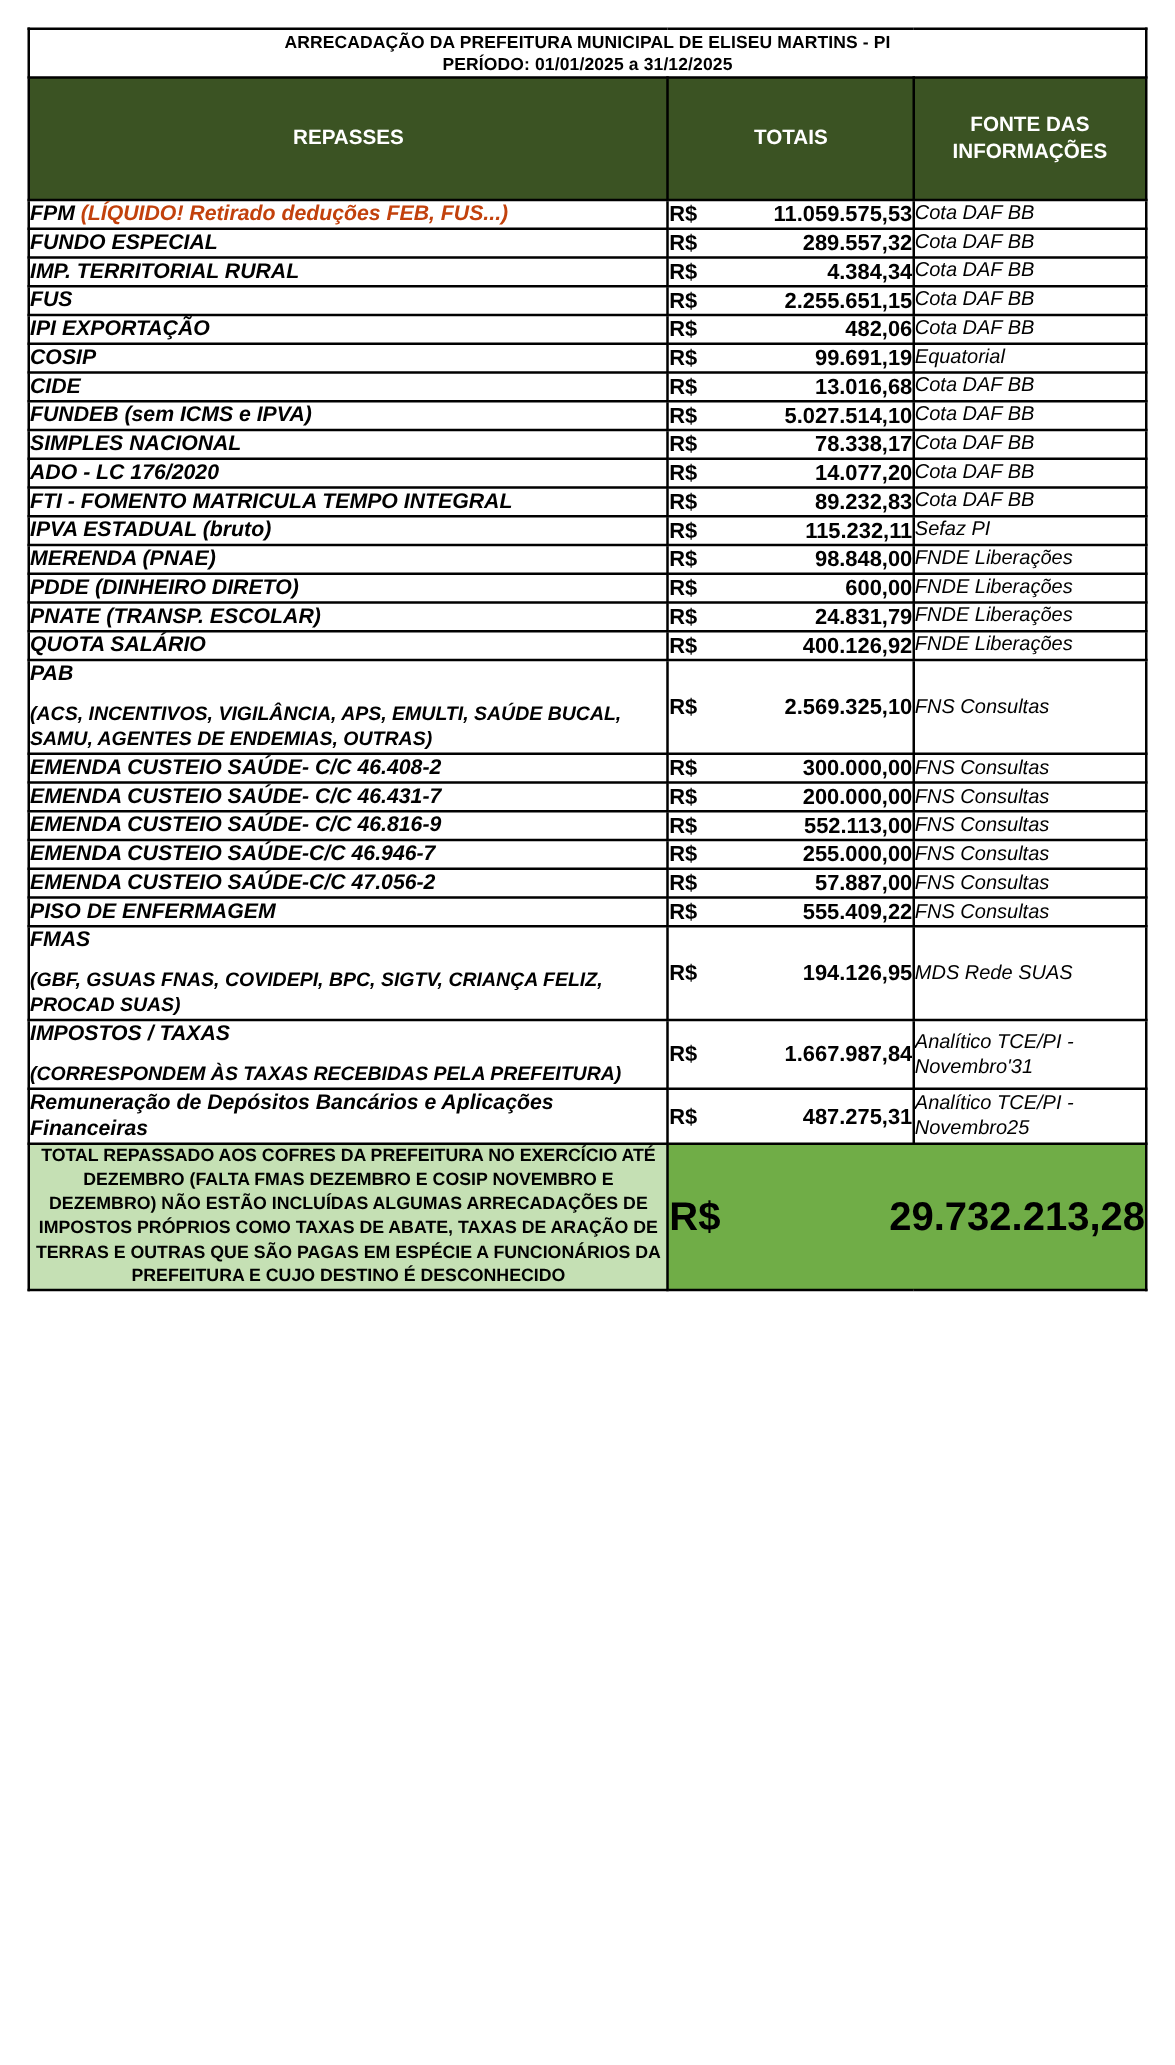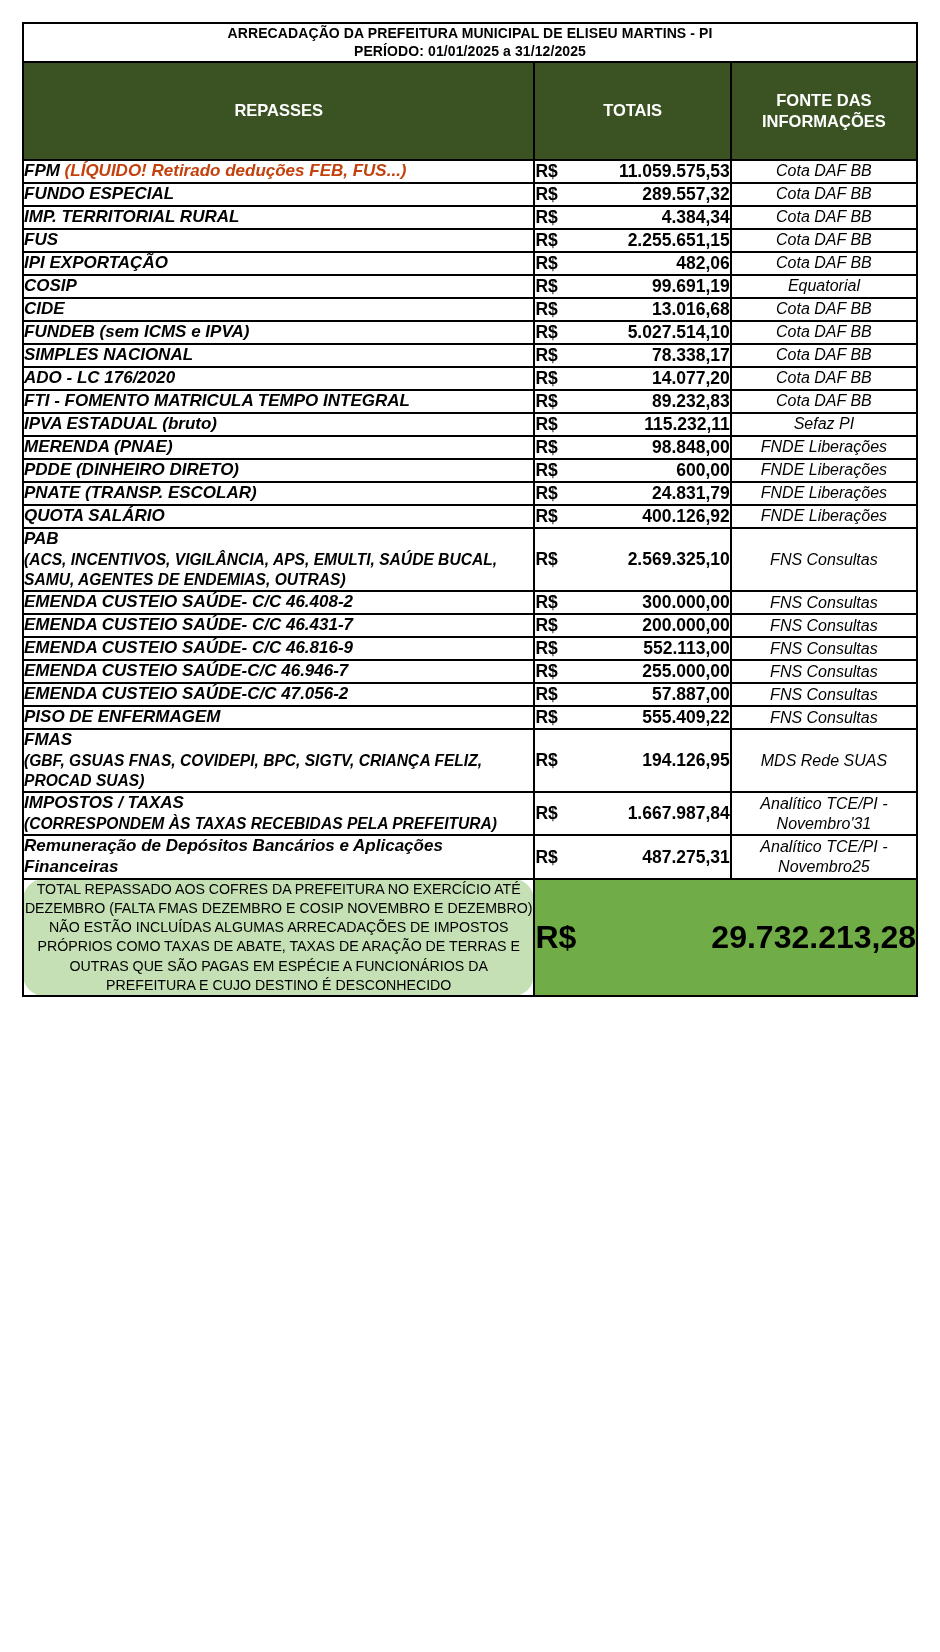--- a/index.html
+++ b/index.html
@@ -69,21 +69,21 @@
     font-weight: bold;
     font-size: 17px;
     padding: 4px 6px 4px 8px;
     line-height: 1.22;
   }
   td.desc .sub {
     font-weight: bold;
     font-style: italic;
     font-size: 15.6px;
     display: block;
-    margin-top: 0;
+    margin-top: 12px;
     line-height: 1.3;
   }
   td.desc .red {
     color: #c2410c;
   }
   td.val {
     font-weight: bold;
     font-size: 17.5px;
     padding: 4px 8px 4px 8px;
     white-space: nowrap;
@@ -95,33 +95,32 @@
     float: right;
   }
   td.val::after {
     content: "";
     display: block;
     clear: both;
   }
   td.src {
     font-style: italic;
     font-size: 16px;
-    text-align: center;
+    text-align: left;
     padding: 4px 4px;
     line-height: 1.25;
   }
   
   td.total-text {
     background: #c5e0b4;
     text-align: center;
-    font-weight: normal;
+    font-weight: bold;
     font-size: 14.2px;
     line-height: 1.35;
     padding: 10px 10px;
-    border-radius: 21px;
   }
   td.total-value {
     background: #70ad47;
     font-weight: bold;
     font-size: 32px;
     padding: 10px 12px;
     white-space: nowrap;
   }
   td.total-value .cur {
     float: left;

